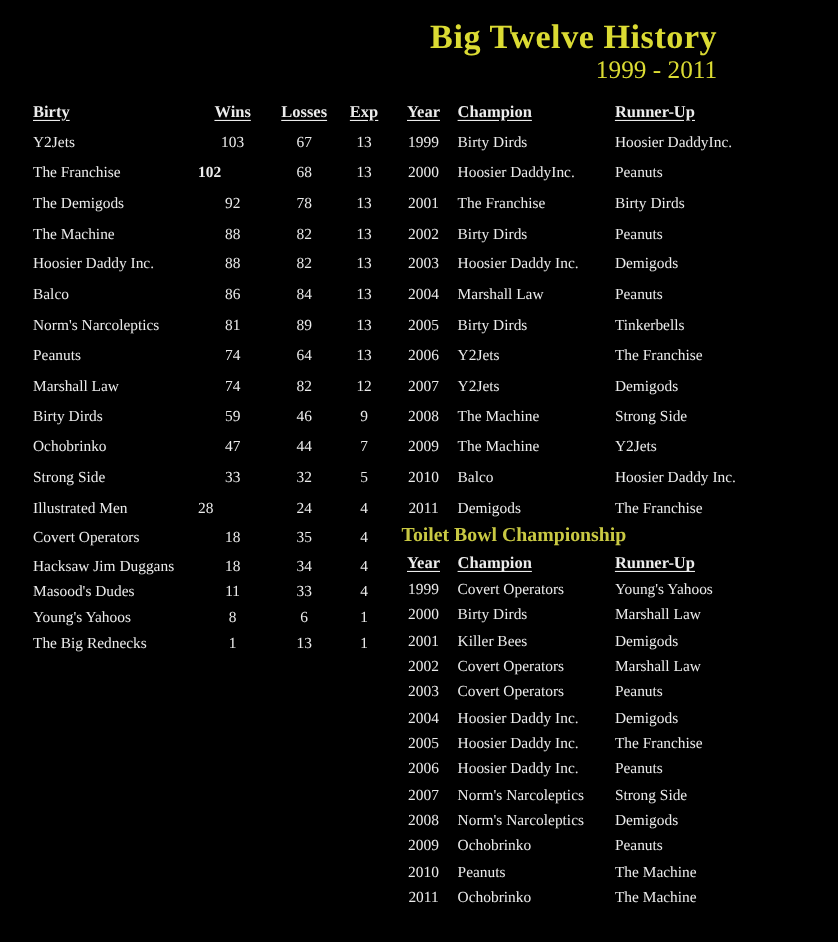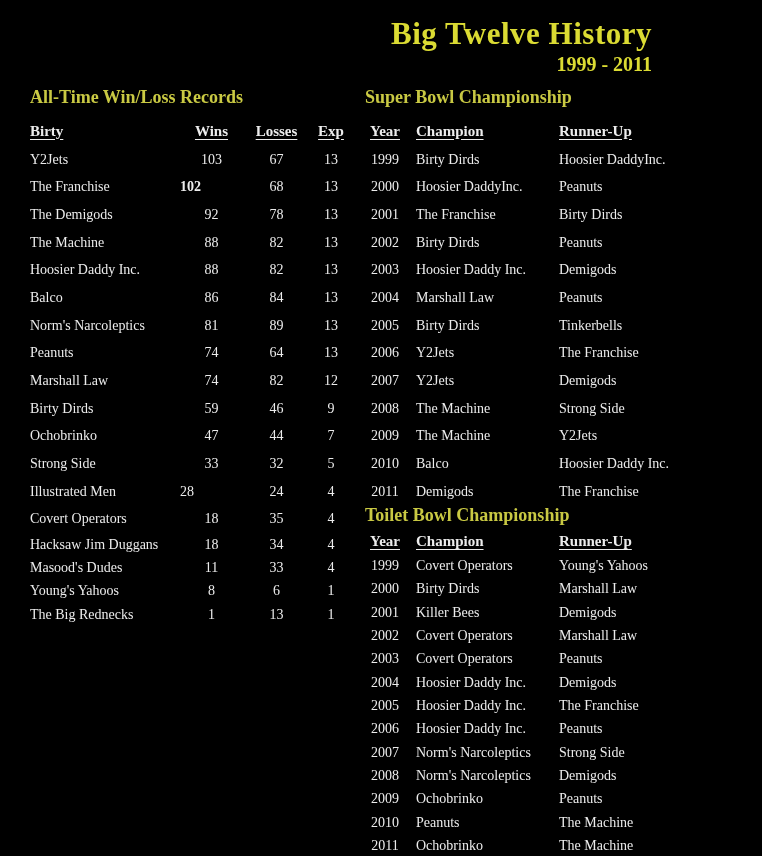--- a/index.html
+++ b/index.html
@@ -27,23 +27,23 @@
   h1.page-title {
     margin: 0;
     font-size: 31px;
     line-height: 36px;
     font-weight: bold;
     color: var(--color-title, #DBDB33);
     letter-spacing: 0.5px;
   }
   h2.page-subtitle {
     margin: 0;
-    font-size: 20px;
+    font-size: 23px;
     line-height: 24px;
-    font-weight: bold;
+    font-weight: normal;
     color: var(--color-title, #DBDB33);
   }
   .col { position: absolute; top: 87px; }
   .col.left  { left: 30px;  width: 322px; }
   .col.right { left: 365px; width: 395px; }
   h3.section-heading {
     margin: 0 0 8px 0;
     font-size: 18px;
     line-height: 21px;
     font-weight: bold;
@@ -94,21 +94,20 @@
 <body>
 
 <div class="page">
 
   <header class="masthead">
     <h1 class="page-title">Big Twelve History</h1>
     <h2 class="page-subtitle">1999 - 2011</h2>
   </header>
 
   <section class="col left">
-    <h3 class="section-heading">All-Time Win/Loss Records</h3>
     <table class="tbl winloss">
       <colgroup>
         <col class="c-team">
           <col class="c-wins">
           <col class="c-losses">
           <col class="c-exp">
       </colgroup>
       <thead>
         <tr>
           <th class="al">Birty</th>
@@ -224,21 +223,20 @@
             <td style="text-align: left;">The Big Rednecks</td>
             <td style="text-align: center;">1</td>
             <td style="text-align: center;">13</td>
             <td style="text-align: center;">1</td>
           </tr>
         </tbody>
     </table>
   </section>
 
   <section class="col right">
-    <h3 class="section-heading">Super Bowl Championship</h3>
     <table class="tbl champ superbowl">
       <colgroup>
         <col class="c-year">
           <col class="c-champ">
           <col class="c-runner">
       </colgroup>
       <thead>
         <tr>
           <th>Year</th>
           <th class="pad-champ">Champion</th>

